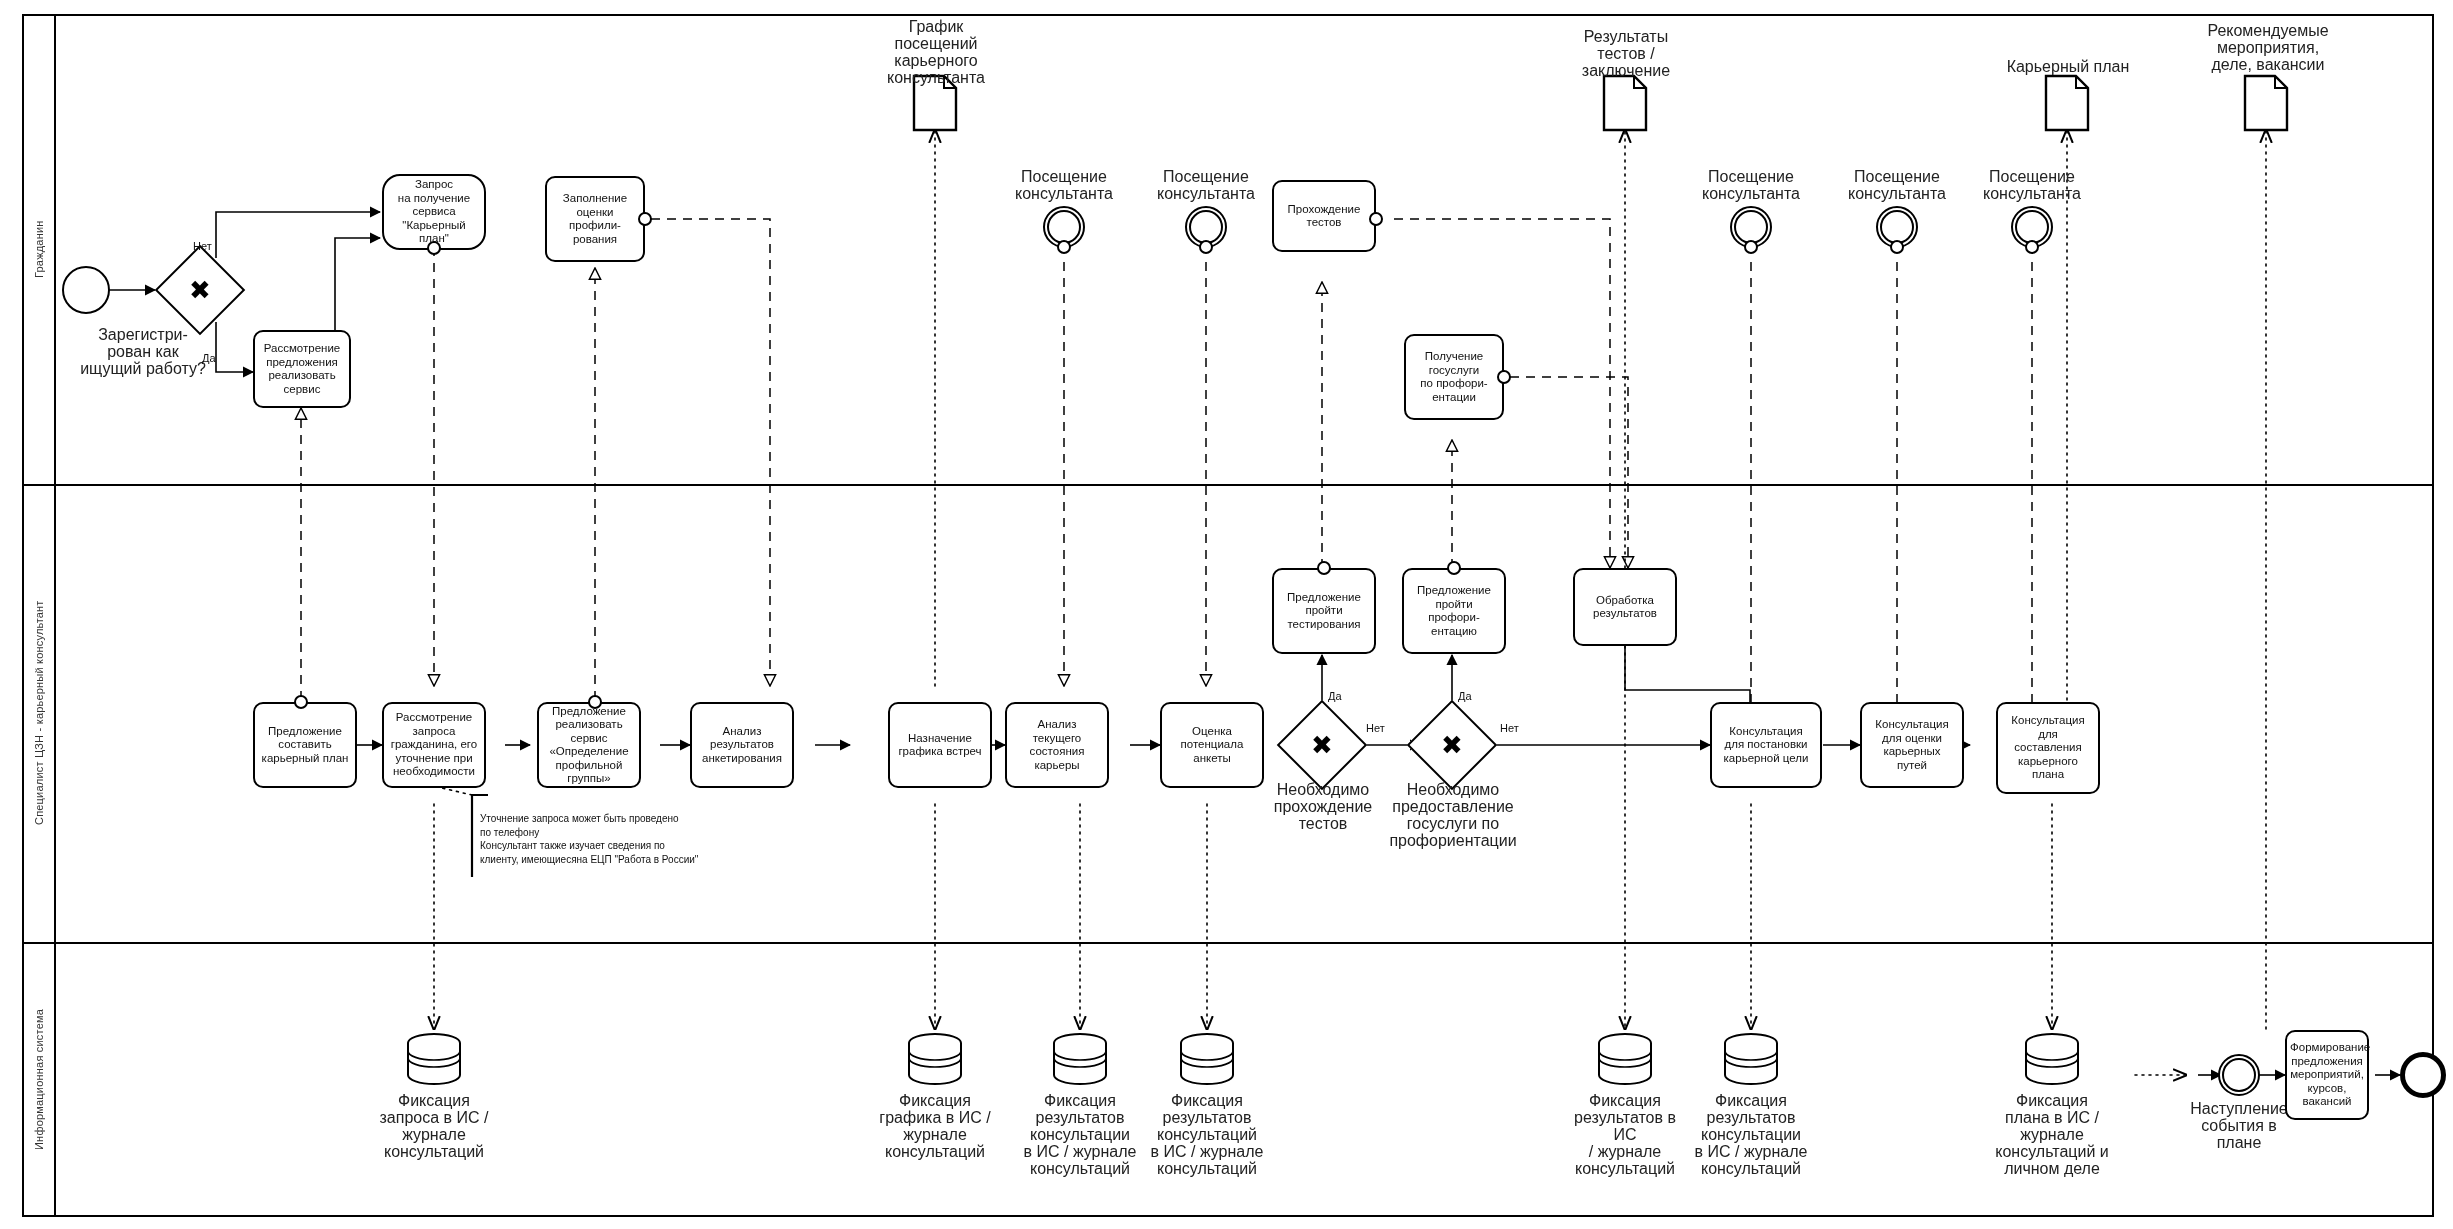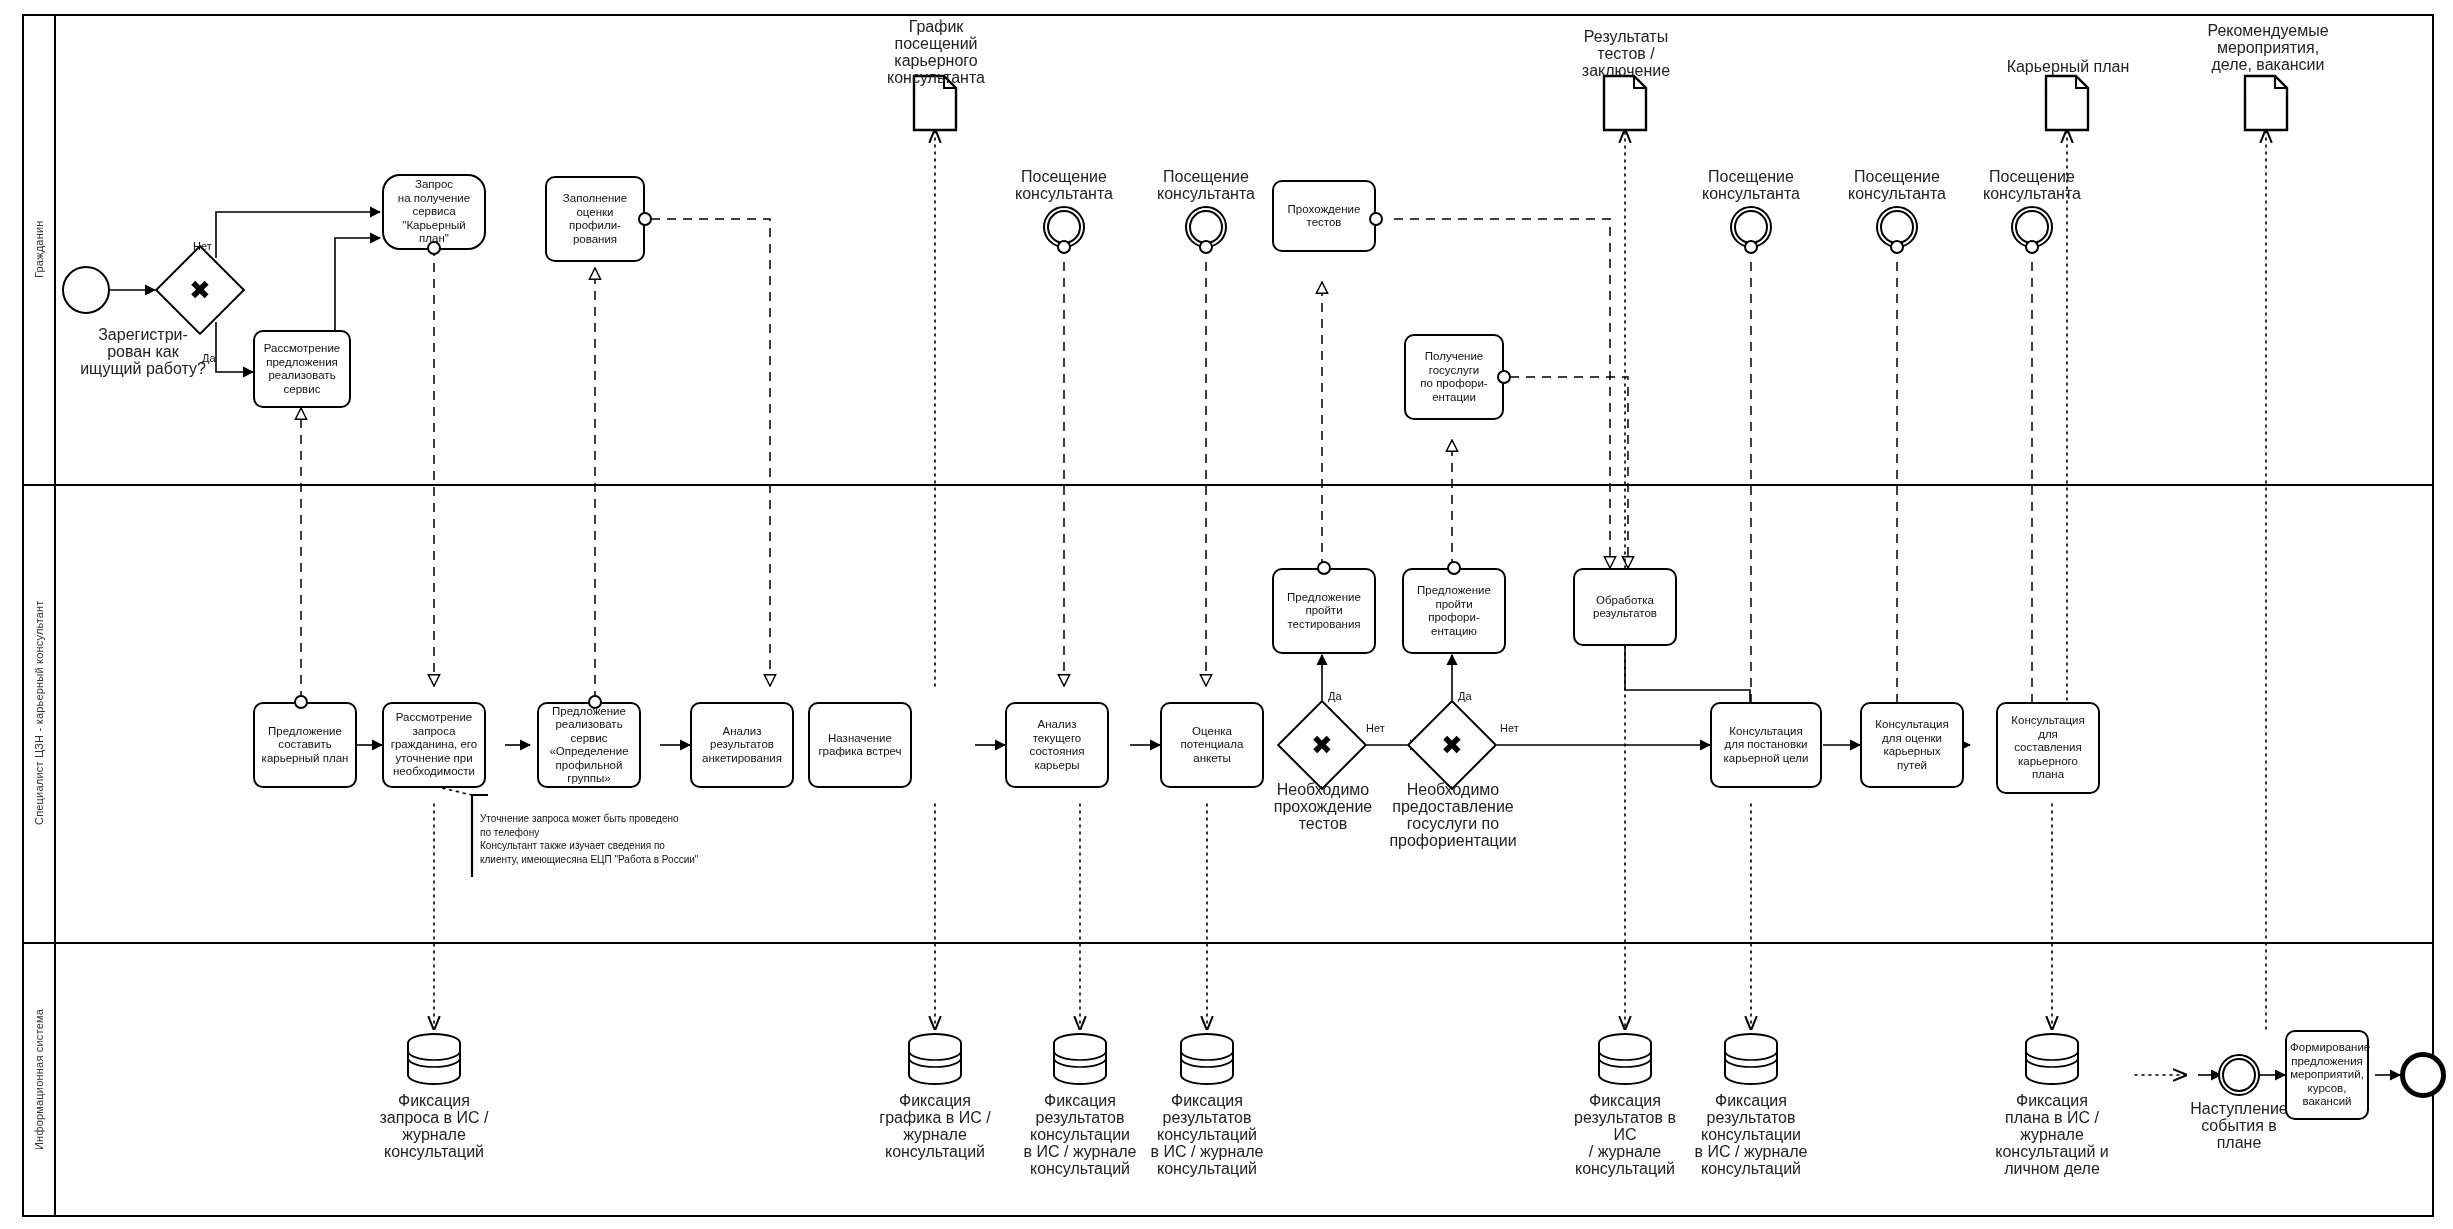--- a/index.html
+++ b/index.html
@@ -307,21 +307,21 @@
 группы»</span>
   </div>
   <div class="ev-badge" style="left:588px;top:695px;width:14px;height:14px;"></div>
 
   <div class="task" style="left:690px;top:702px;width:104px;height:86px;">
     <span style="white-space:pre-line;">Анализ
 результатов
 анкетирования</span>
   </div>
 
-  <div class="task" style="left:808px;top:702px;width:104px;height:86px;">
+  <div class="task" style="left:888px;top:702px;width:104px;height:86px;">
     <span style="white-space:pre-line;">Назначение
 графика встреч</span>
   </div>
 
   <div class="task" style="left:1005px;top:702px;width:104px;height:86px;">
     <span style="white-space:pre-line;">Анализ
 текущего
 состояния
 карьеры</span>
   </div>

